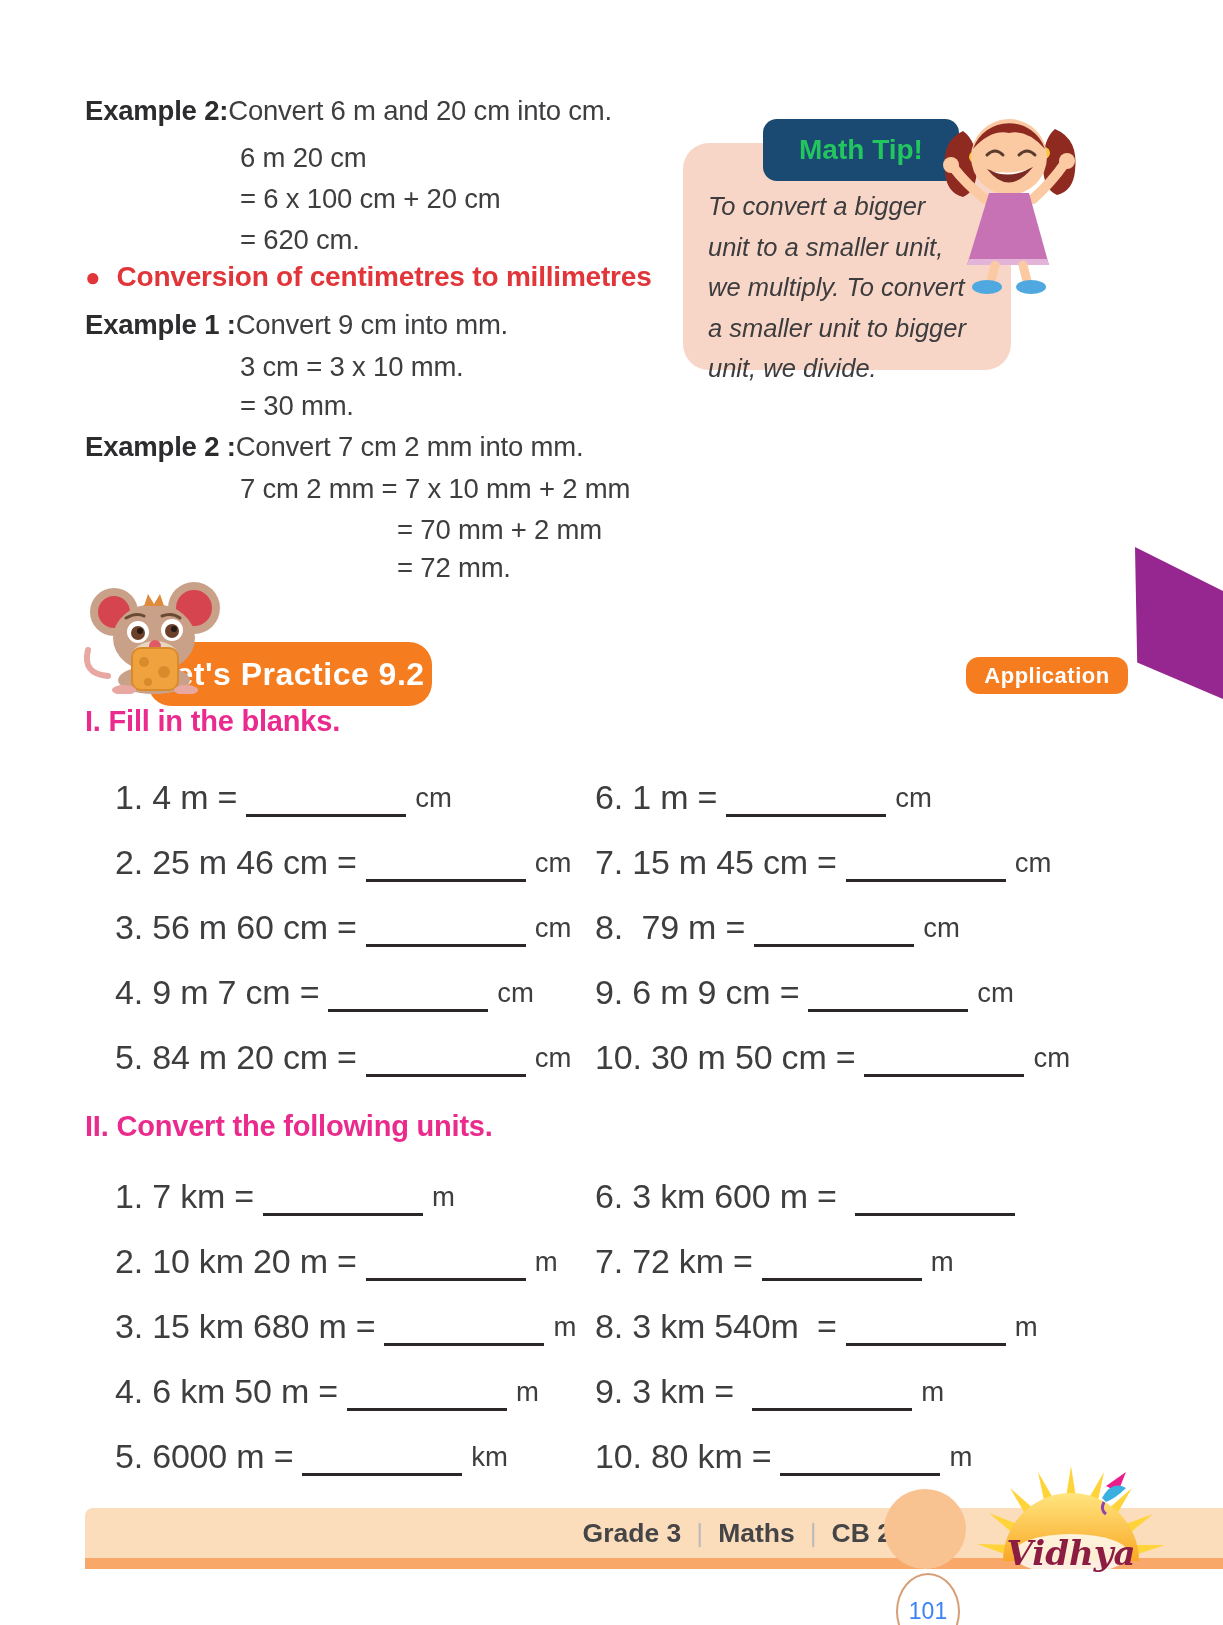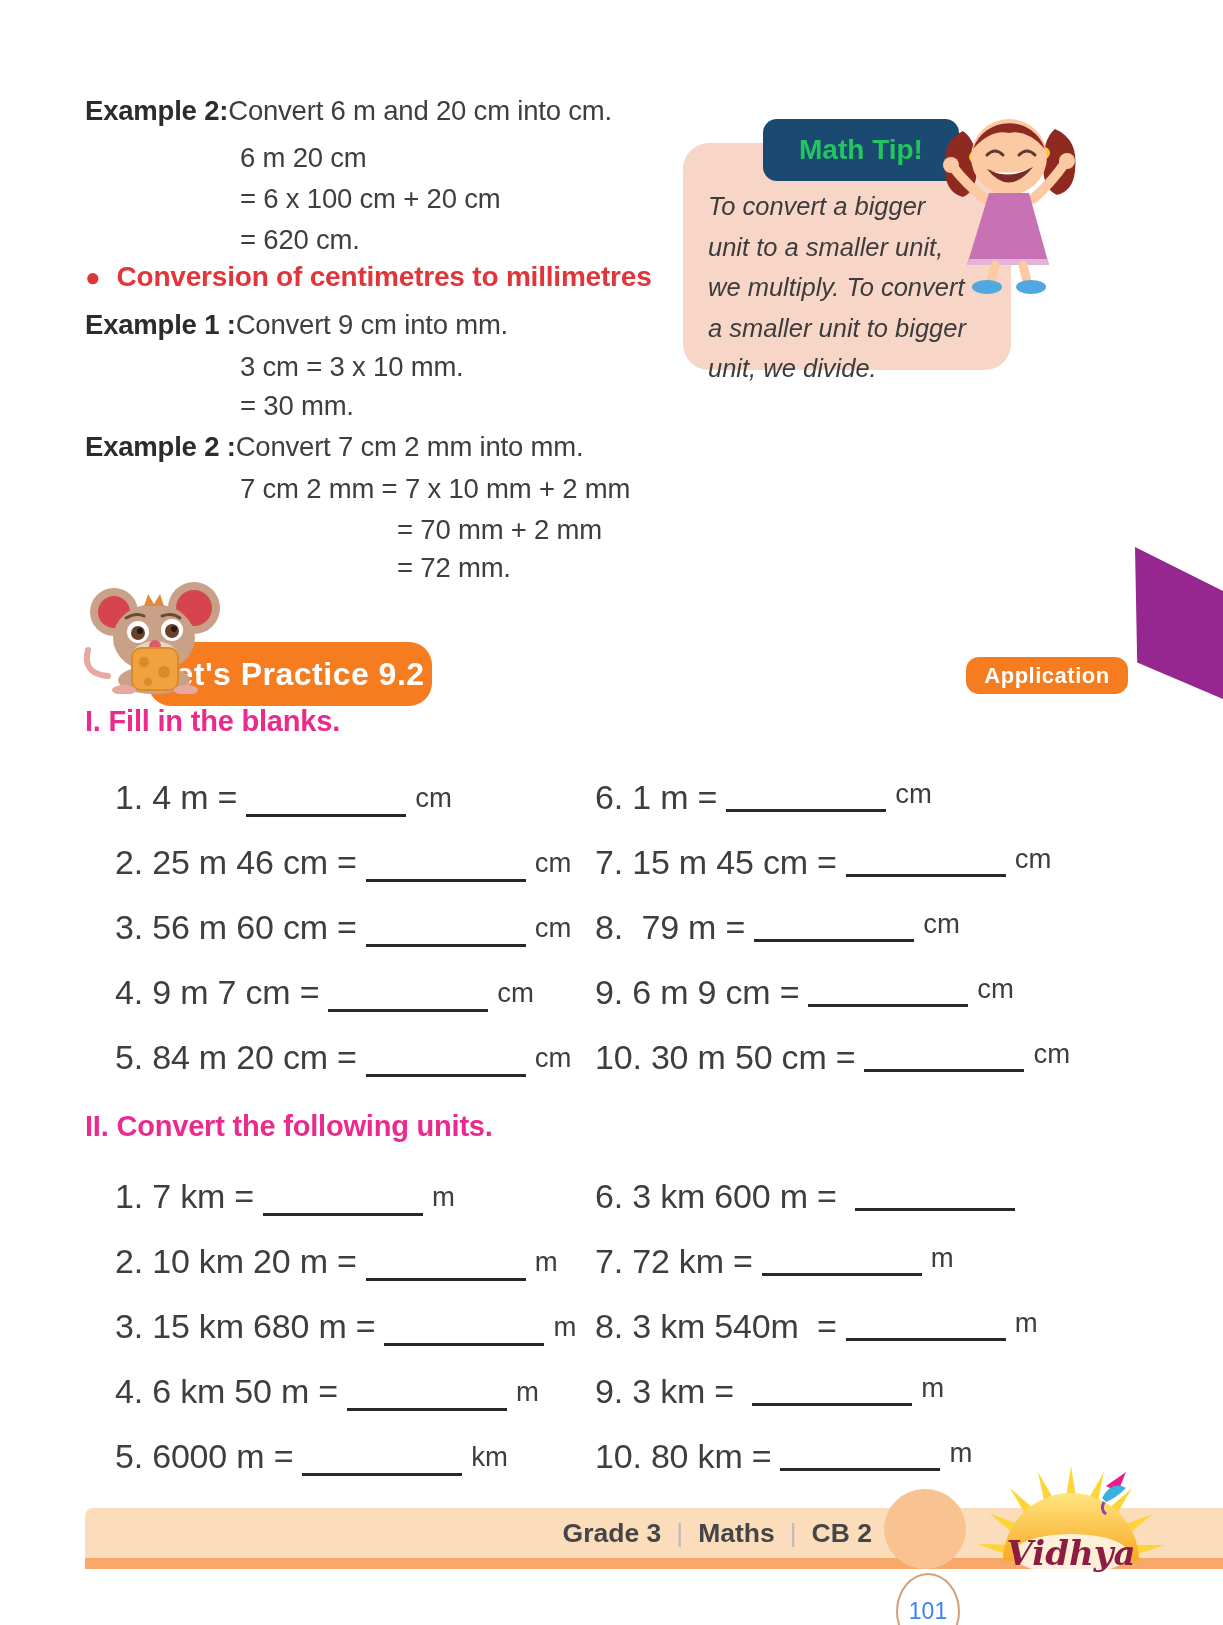--- a/index.html
+++ b/index.html
@@ -24,29 +24,29 @@
   .mouse{position:absolute;left:74px;top:580px;width:164px;height:114px;}
   .app-badge{position:absolute;left:966px;top:633px;width:162px;height:37px;background:#F57D20;border-radius:13px;
     display:flex;align-items:center;justify-content:center;color:#fff;font-weight:bold;font-size:22px;letter-spacing:0.5px;margin-top:24px;}
   .purple-shape{position:absolute;left:1135px;top:547px;width:88px;height:152px;background:#962790;
     clip-path:polygon(0 0,100% 29%,100% 100%,2.5% 76%);}
   
   .sec-head{position:absolute;font-size:29px;font-weight:bold;color:#EA2A8C;letter-spacing:-0.2px;white-space:nowrap;}
   .grid{position:absolute;left:115px;width:1062px;}
   .qrow{height:65px;display:flex;align-items:center;}
   .cl{width:480px;display:flex;align-items:center;}
-  .cr{flex:1;display:flex;}
+  .cr{flex:1;display:flex;align-items:center;}
   .q{font-size:34px;letter-spacing:-0.2px;white-space:pre;}
   .blank{display:inline-block;width:160px;height:26px;border-bottom:3px solid #2b2729;margin:0 9px;transform:translateY(5px);}
   .unit{font-size:27.5px;}
   
   .fbar{position:absolute;left:85px;top:1508px;width:1138px;height:50px;background:#FCDDBB;border-top-left-radius:8px;}
   .fstrip{position:absolute;left:85px;top:1558px;width:1138px;height:11px;background:#F8A869;}
   .ftext{position:absolute;left:85px;top:1508px;width:787px;height:50px;display:flex;align-items:center;justify-content:flex-end;
-    gap:15px;font-size:26.5px;font-weight:bold;color:#454547;}
+    gap:15px;font-size:26.5px;font-weight:bold;color:#454547;padding-left:20px;}
   .fsep{color:#b9bbbd;font-weight:400;}
   .page-blob{position:absolute;left:884px;top:1489px;width:82px;height:80px;background:#F9C famous291;background:#F9C291;border-radius:50%;}
   .page-oval{position:absolute;left:896px;top:1573px;width:60px;height:73px;background:#ffffff;border:2px solid #D79F77;border-radius:50%;
     display:flex;align-items:center;justify-content:center;font-size:23px;color:#3b82f6;}
   .logo{position:absolute;left:958px;top:1466px;width:228px;height:108px;}
 </style>
 </head>
 <body>
 
 <div class="page">

